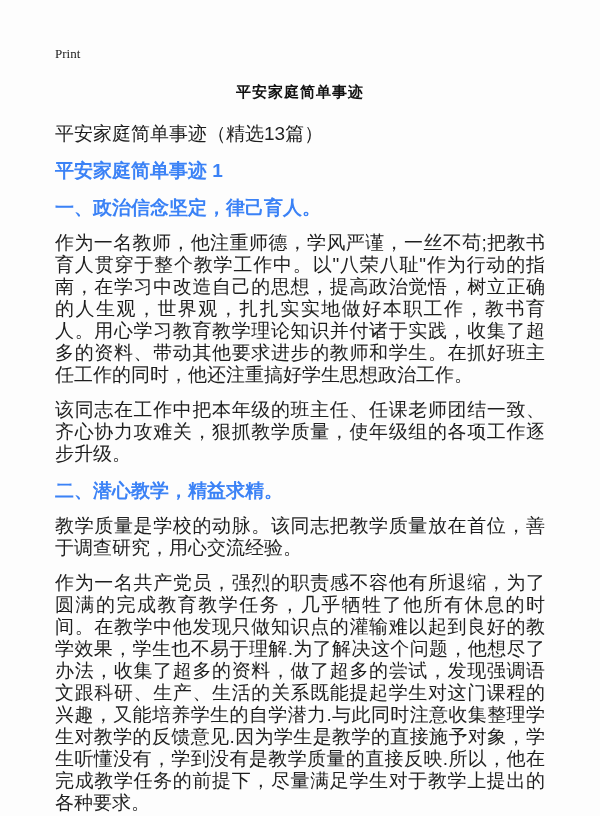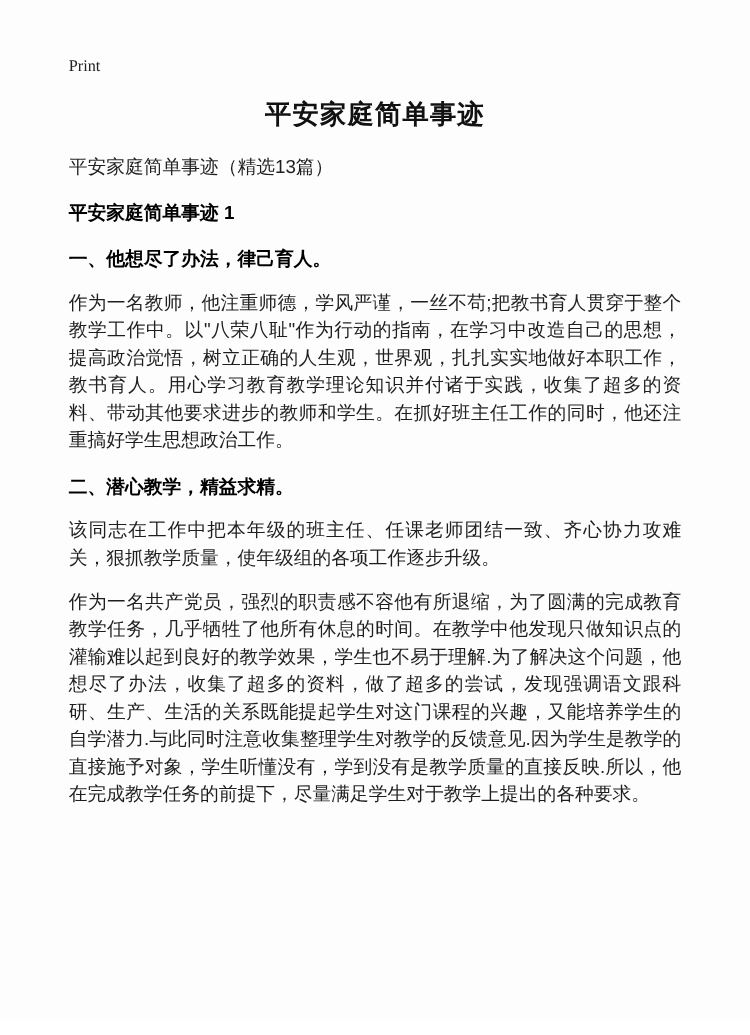--- a/index.html
+++ b/index.html
@@ -25,63 +25,64 @@
     display: inline-block;
     font-family: "Liberation Serif", serif;
     font-size: 13px;
     color: #222222;
     text-decoration: none;
     cursor: pointer;
   }
   .doc-title {
     margin: 16px 0 0 0;
     text-align: center;
-    font-size: 21px;
+    font-size: 15px;
     line-height: 28px;
     font-weight: bold;
     color: #111111;
     letter-spacing: 1px;
   }
   .block {
     margin: 13px 0 0 0;
-    font-size: 15px;
+    font-size: 19px;
     line-height: 22px;
     text-align: justify;
     color: #1e1e1e;
   }
   .block.line {
     margin-top: 17px;
     text-align: left;
   }
   .block.heading {
     font-weight: bold;
     text-align: left;
     margin-top: 15px;
-    color: #000000;
+    color: #3b82f6;
   }
 </style>
 </head>
 <body>
 
 <div class="page">
 
   <a class="print-link">Print</a>
 
   <h1 class="doc-title">平安家庭简单事迹</h1>
 
   <p class="block line">平安家庭简单事迹（精选13篇）</p>
 
 
   <p class="block heading">平安家庭简单事迹 1</p>
 
 
-  <p class="block heading">一、他想尽了办法，律己育人。</p>
+  <p class="block heading">一、政治信念坚定，律己育人。</p>
 
   <p class="block paragraph">作为一名教师，他注重师德，学风严谨，一丝不苟;把教书育人贯穿于整个教学工作中。以"八荣八耻"作为行动的指南，在学习中改造自己的思想，提高政治觉悟，树立正确的人生观，世界观，扎扎实实地做好本职工作，教书育人。用心学习教育教学理论知识并付诸于实践，收集了超多的资料、带动其他要求进步的教师和学生。在抓好班主任工作的同时，他还注重搞好学生思想政治工作。</p>
 
+  <p class="block paragraph">该同志在工作中把本年级的班主任、任课老师团结一致、齐心协力攻难关，狠抓教学质量，使年级组的各项工作逐步升级。</p>
+
   <p class="block heading">二、潜心教学，精益求精。</p>
 
-  <p class="block paragraph">该同志在工作中把本年级的班主任、任课老师团结一致、齐心协力攻难关，狠抓教学质量，使年级组的各项工作逐步升级。</p>
-
+  <p class="block paragraph">教学质量是学校的动脉。该同志把教学质量放在首位，善于调查研究，用心交流经验。</p>
 
   <p class="block paragraph">作为一名共产党员，强烈的职责感不容他有所退缩，为了圆满的完成教育教学任务，几乎牺牲了他所有休息的时间。在教学中他发现只做知识点的灌输难以起到良好的教学效果，学生也不易于理解.为了解决这个问题，他想尽了办法，收集了超多的资料，做了超多的尝试，发现强调语文跟科研、生产、生活的关系既能提起学生对这门课程的兴趣，又能培养学生的自学潜力.与此同时注意收集整理学生对教学的反馈意见.因为学生是教学的直接施予对象，学生听懂没有，学到没有是教学质量的直接反映.所以，他在完成教学任务的前提下，尽量满足学生对于教学上提出的各种要求。</p>
 
 </div>
 
 </body></html>

